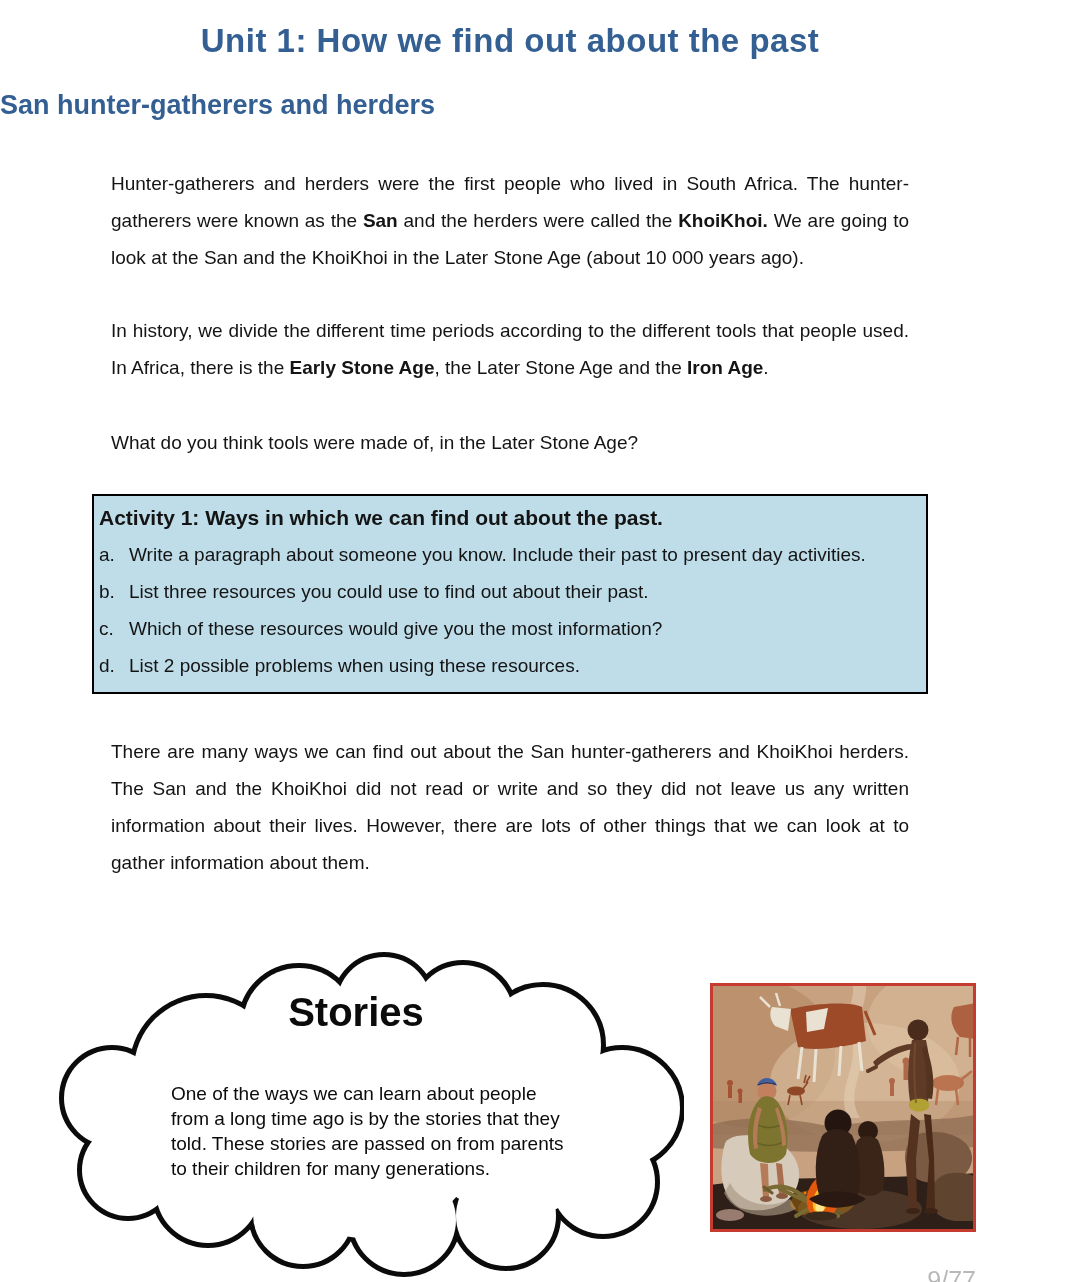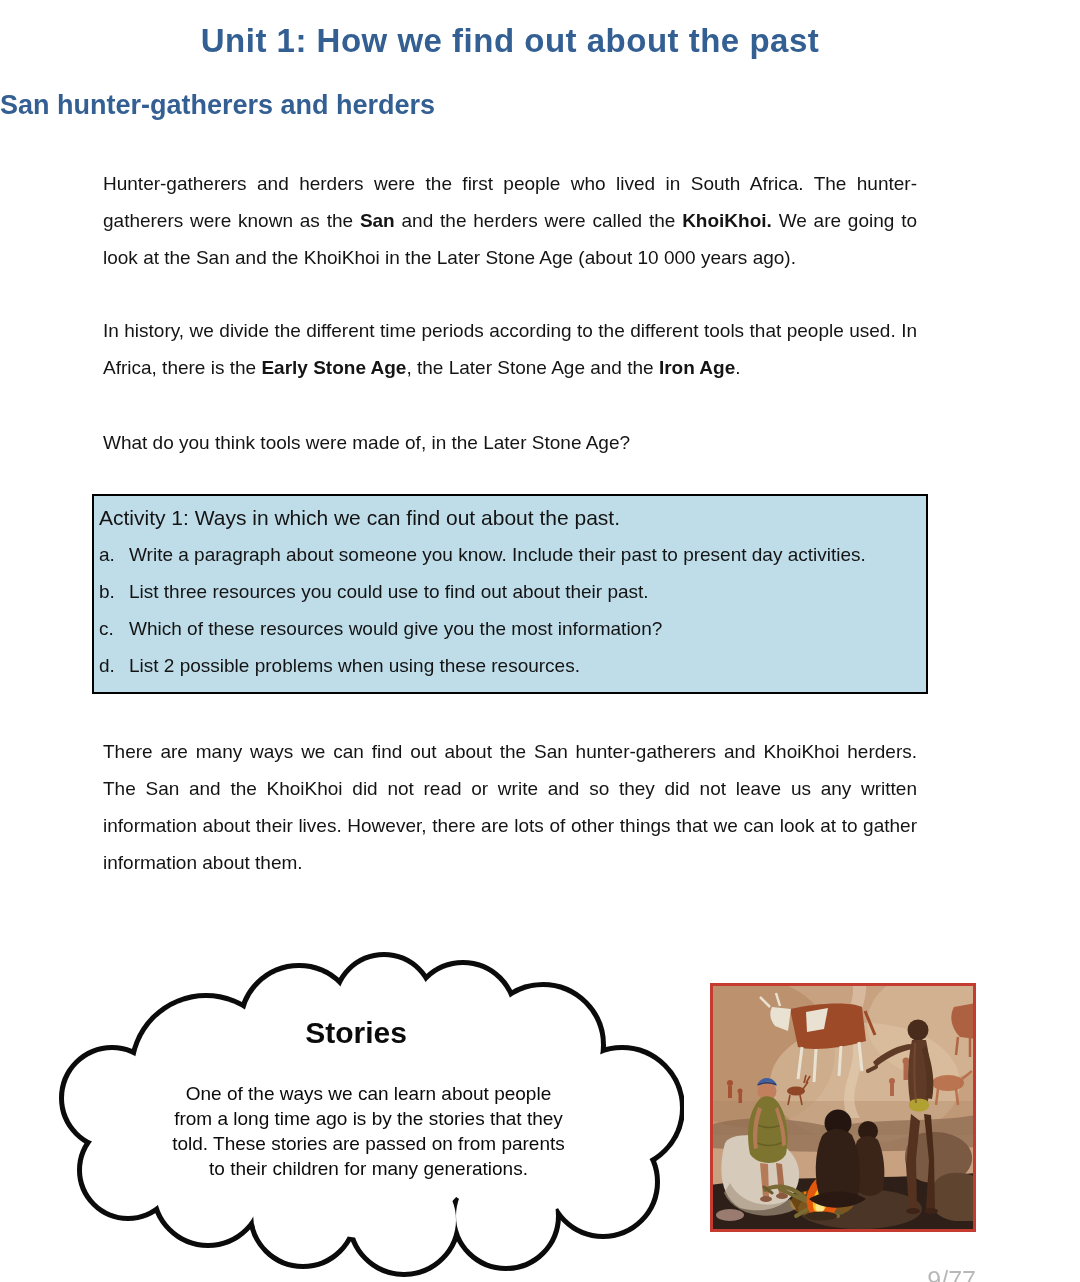--- a/index.html
+++ b/index.html
@@ -22,37 +22,37 @@
   }
   .page-subtitle {
     margin-top: 30px;
     text-align: left;
     color: #335f93;
     font-size: 27px;
     font-weight: bold;
   }
   .doc { padding: 0 99px; }
   .body-p {
-    margin: 4px;
+    margin: 12px;
     font-size: 19px;
     line-height: 37px;
     text-align: justify;
   }
   .p1 { margin-top: 44px; }
   .p2 { margin-top: 36px; }
   .question { margin-top: 38px; text-align: left; }
   .activity-box {
     margin: 33px -7px 0 -7px;
     border: 2px solid #000000;
     background: #bedde9;
     padding: 3px 10px 8px 5px;
   }
   .activity-heading {
     font-size: 21px;
-    font-weight: normal;
+    font-weight: bold;
     line-height: 37px;
   }
   .activity-intro {
     margin: 0;
     font-size: 19px;
     line-height: 37px;
     text-align: justify;
   }
   .activity-item {
     display: flex;
@@ -65,34 +65,33 @@
   .cloud-wrap {
     position: absolute;
     left: 56px;
     top: 948px;
     width: 628px;
     height: 334px;
   }
   .cloud-wrap svg { position: absolute; left: 0; top: 0; }
   .cloud-title {
     position: absolute;
-    top: 68px;
+    top: 42px;
     left: 90px;
     width: 420px;
     text-align: center;
-    font-size: 30px;
+    font-size: 40px;
     font-weight: bold;
     color: #0b0b0b;
   }
   .cloud-text {
     position: absolute;
     top: 133px;
     left: 115px;
     width: 395px;
-    text-align: center;
     font-size: 19px;
     line-height: 25px;
     color: #0b0b0b;
   }
   .image-wrap {
     position: absolute;
     left: 710px;
     top: 983px;
     width: 266px;
     height: 249px;

